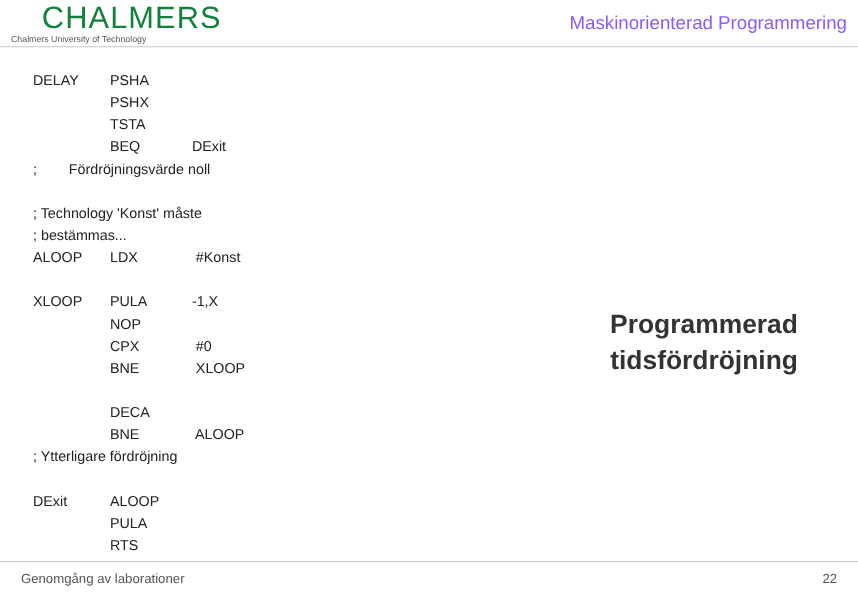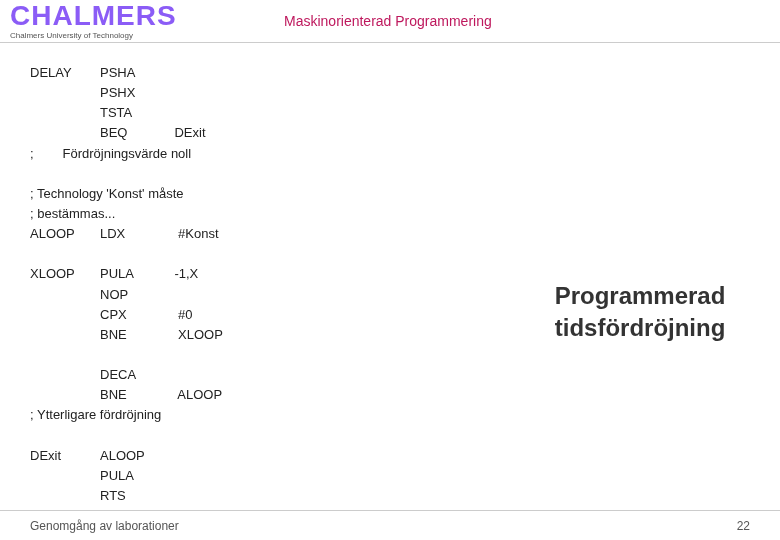--- a/index.html
+++ b/index.html
@@ -23,37 +23,38 @@
 
     .chalmers-logo-area {
       width: 274px;
       display: flex;
       flex-direction: column;
       justify-content: center;
     }
 
     .chalmers-title {
       font-size: 28px;
-      font-weight: 700;
-      color: #8b5cf6;
+      font-weight: 400;
+      color: #15803d;
       letter-spacing: 1px;
       line-height: 1;
+      margin-left: 28px;
     }
 
     .chalmers-subtitle {
       font-size: 8px;
       color: #555;
       margin-top: 1px;
     }
 
     .header-course {
       flex: 1;
-      font-size: 14px;
-      color: #be185d;
-      text-align: left;
+      font-size: 17px;
+      color: #8b5cf6;
+      text-align: right;
     }
 
     
     .main {
       display: flex;
       padding: 20px 30px 10px 30px;
       height: calc(540px - 43px - 30px);
     }
 
     .code-area {
@@ -109,21 +110,21 @@
     .footer {
       position: absolute;
       bottom: 0;
       left: 0;
       right: 0;
       height: 30px;
       border-top: 1px solid #ccc;
       display: flex;
       align-items: center;
       justify-content: space-between;
-      padding: 0 30px;
+      padding: 0 19px;
       font-size: 12px;
       color: #555;
     }
   </style>
 </head>
 <body>
 
 <div class="header">
   <div class="chalmers-logo-area">
     <div class="chalmers-title">CHALMERS</div>

